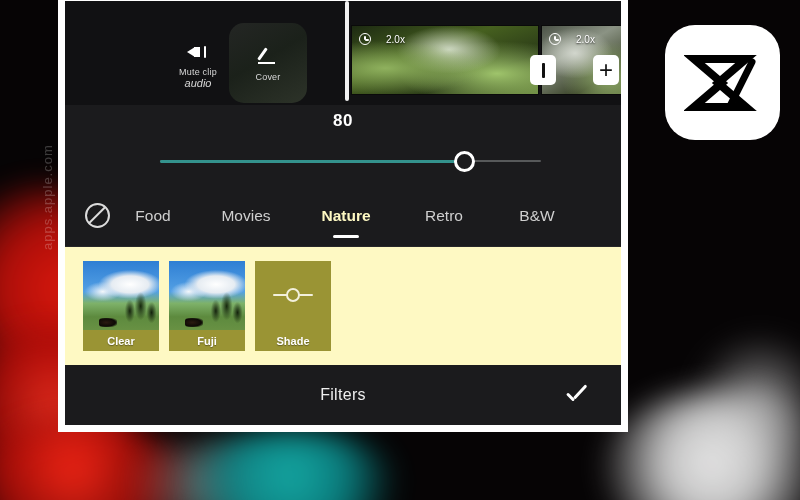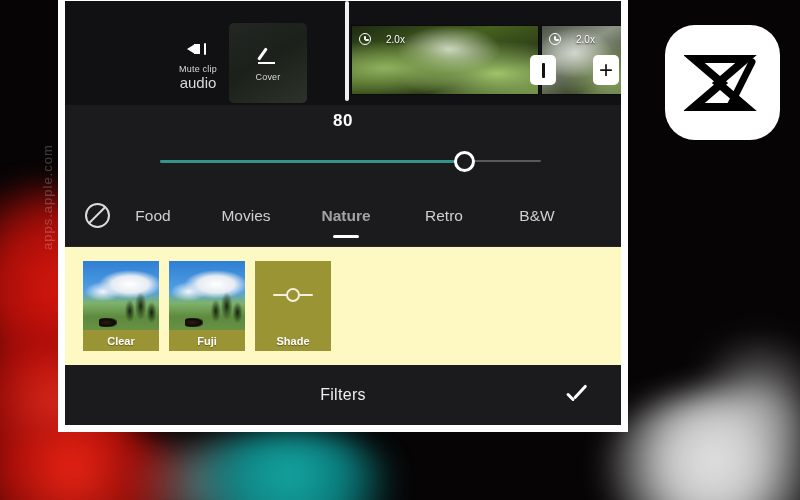--- a/index.html
+++ b/index.html
@@ -36,27 +36,27 @@
   #app { position:absolute; inset:0; background:#121212; }
 
   
   .toolbar-row { position:absolute; left:0; top:0; right:0; height:104px; background:#111113; }
 
   .tool-btn {
     position:absolute; display:flex; flex-direction:column;
     align-items:center; justify-content:center; color:#e9e9e9;
   }
   .tool-btn .lbl { font-size:9px; margin-top:5px; color:#d8d8d8; letter-spacing:.2px; }
-  .tool-btn .lbl2 { font-size:15px; color:#d8d8d8; }
+  .tool-btn .lbl2 { font-size:11px; color:#d8d8d8;font-style:italic; }
 
   #mute-clip-button { left:95px; top:28px; width:76px; height:72px; }
   #cover-button {
     left:164px; top:22px; width:78px; height:80px;
     background:linear-gradient(150deg,#242624 0%,#1b211a 45%,#2d3329 100%);
-    border-radius:5px;
+    border-radius:15px;
   }
 
   .icon-speaker { width:22px; height:20px; position:relative; }
   .icon-speaker .cone {
     position:absolute; left:0; top:5px; width:0; height:0;
     border-top:5px solid transparent; border-bottom:5px solid transparent;
     border-right:8px solid #fff;
   }
   .icon-speaker .box { position:absolute; left:7px; top:5px; width:6px; height:10px; background:#fff; }
   .icon-speaker .wave { position:absolute; left:17px; top:4px; width:2px; height:12px; background:#fff; border-radius:1px; }
@@ -140,21 +140,21 @@
   }
   .icon-none::after {
     content:""; position:absolute; left:50%; top:-1px; margin-left:-1.1px;
     width:2.2px; height:22.6px; background:#dcdcdc; transform:rotate(45deg);
   }
   .tabs-list { display:flex; align-items:center; flex:1; }
   .tab {
     position:relative; color:#cfcfcf; font-size:15.5px;
     padding:0 21px; text-align:center; white-space:nowrap;
   }
-  .tab.active { color:#a3a3a3; font-weight:700; }
+  .tab.active { color:#fef9c3; font-weight:700; }
   .tab.active .underline {
     position:absolute; left:50%; margin-left:-13px; bottom:-13px;
     width:26px; height:3px; background:#fff; border-radius:2px;
   }
 
   
   #filter-list {
     position:absolute; left:0; top:246px; right:0; height:118px;
     background:#fef9c3; display:flex; align-items:center; padding-left:18px; gap:10px;
   }

